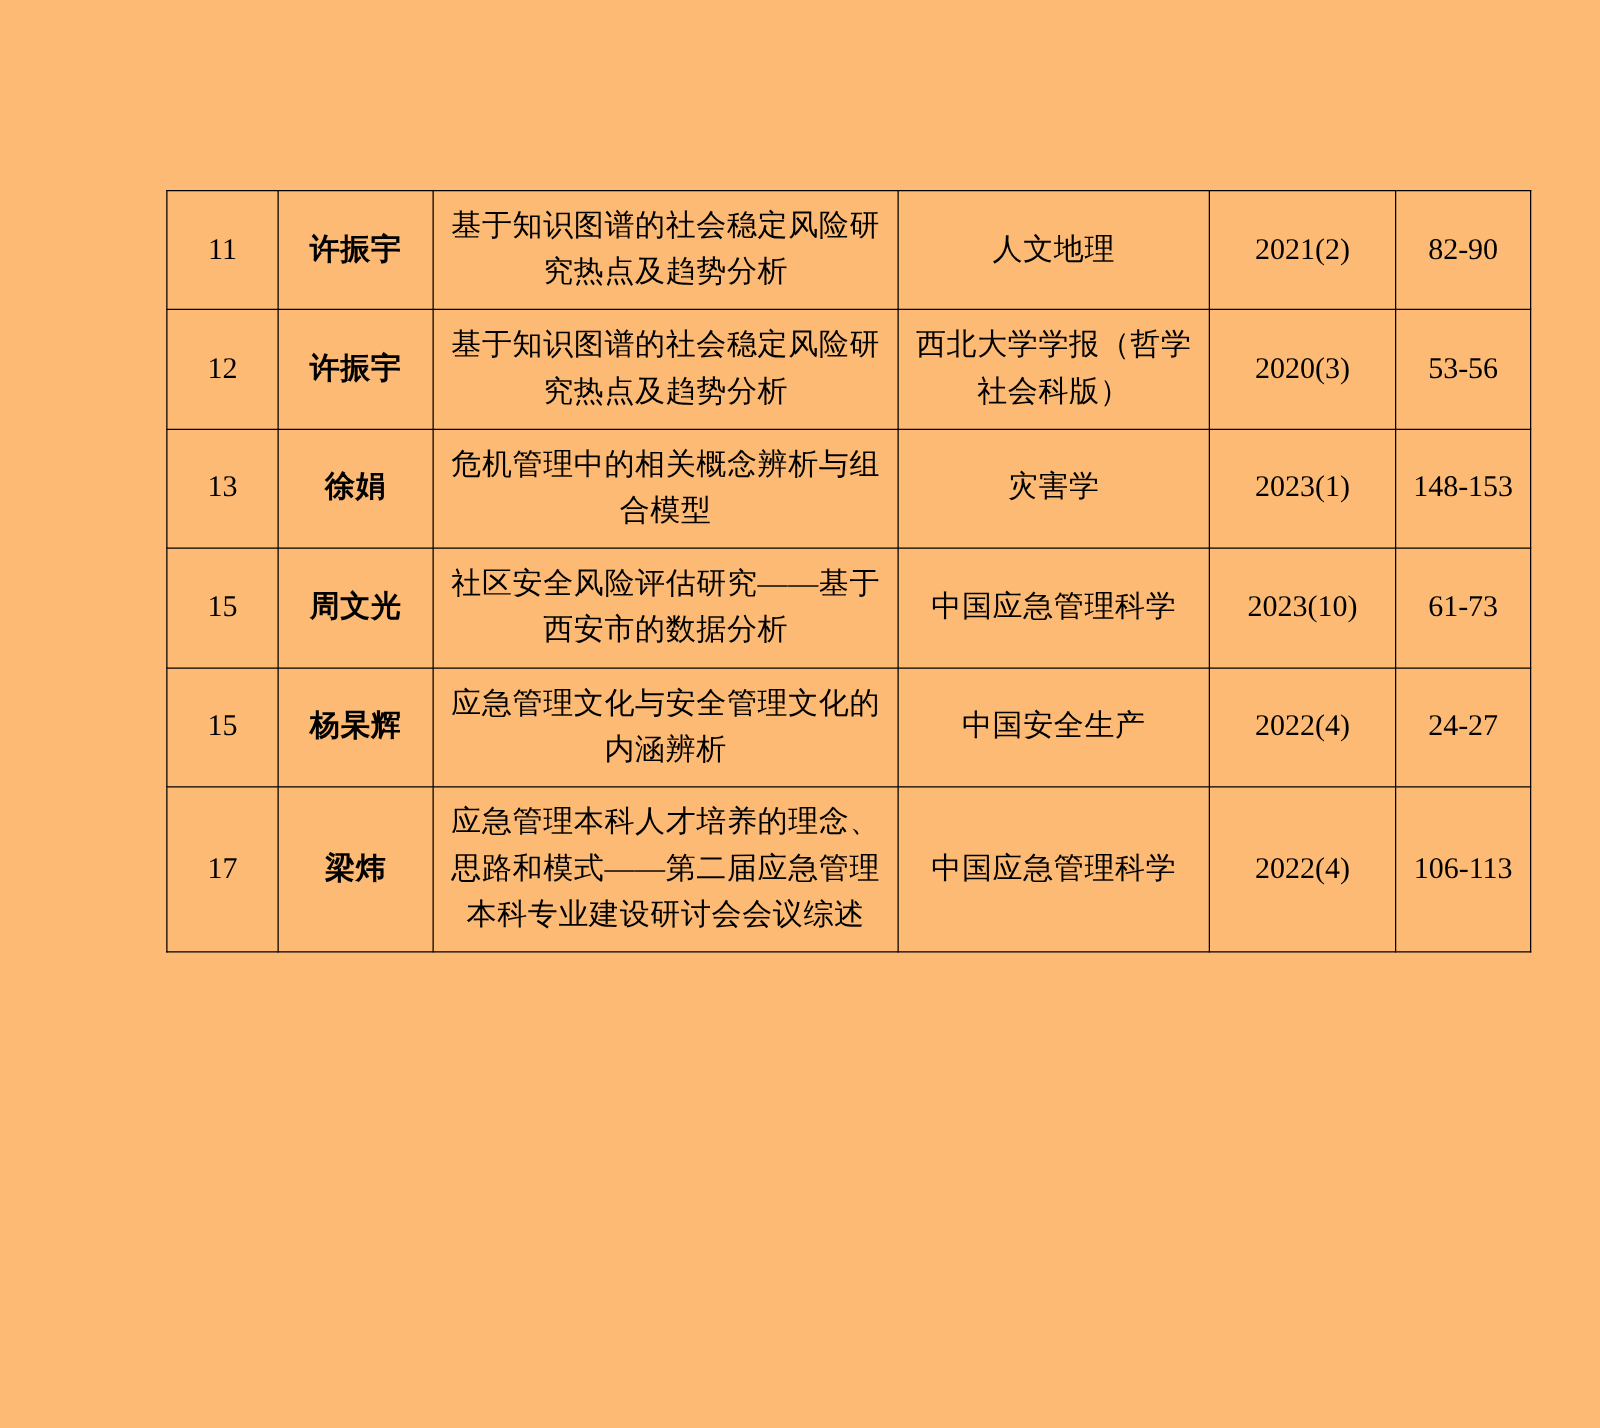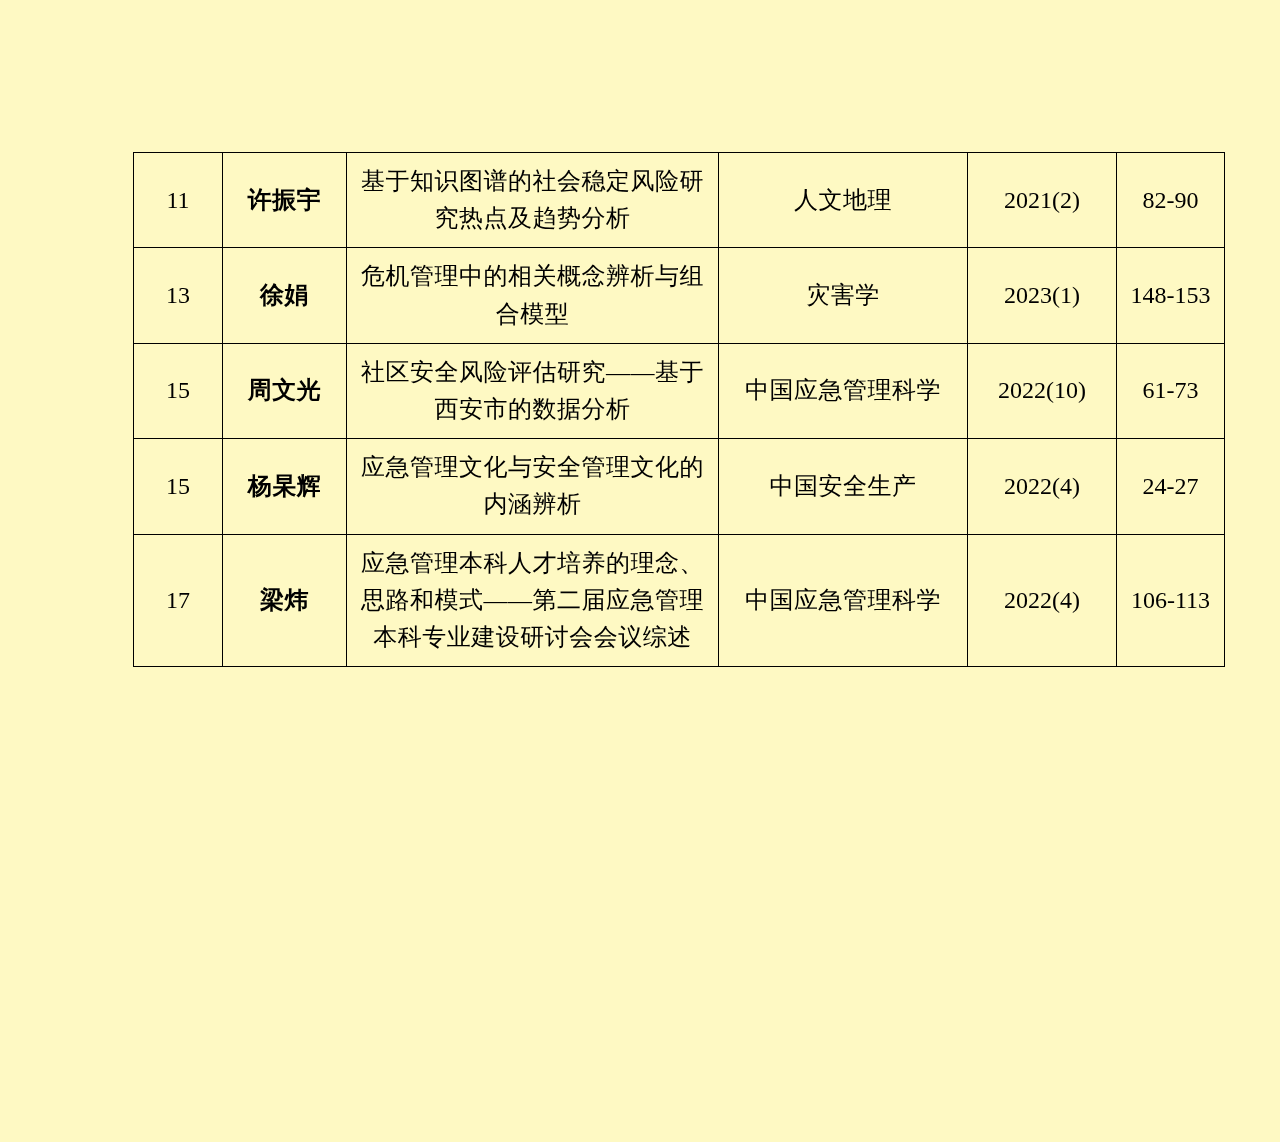--- a/index.html
+++ b/index.html
@@ -13,21 +13,21 @@
     font-family: "Liberation Serif", "DejaVu Serif", serif;
     color: #000000;
     position: relative;
   }
   .page {
     position: absolute;
     left: 0;
     top: 0;
     width: 1280px;
     height: 1142px;
-    background: #fef9c3;
+    background: #fdba74;
   }
   .table-wrap {
     position: absolute;
     left: 133px;
     top: 152px;
     width: 1013px;
   }
   table.pub-table {
     border-collapse: collapse;
     width: 1013px;
@@ -68,33 +68,41 @@
       <tbody>
         <tr>
           <td class="c-index num">11</td>
           <td class="c-author cjk">许振宇</td>
           <td class="c-title cjk">基于知识图谱的社会稳定风险研究热点及趋势分析</td>
           <td class="c-journal cjk">人文地理</td>
           <td class="c-issue num">2021(2)</td>
           <td class="c-pages num">82-90</td>
         </tr>
         <tr>
+          <td class="c-index num">12</td>
+          <td class="c-author cjk">许振宇</td>
+          <td class="c-title cjk">基于知识图谱的社会稳定风险研究热点及趋势分析</td>
+          <td class="c-journal cjk">西北大学学报（哲学社会科版）</td>
+          <td class="c-issue num">2020(3)</td>
+          <td class="c-pages num">53-56</td>
+        </tr>
+        <tr>
           <td class="c-index num">13</td>
           <td class="c-author cjk">徐娟</td>
           <td class="c-title cjk">危机管理中的相关概念辨析与组合模型</td>
           <td class="c-journal cjk">灾害学</td>
           <td class="c-issue num">2023(1)</td>
           <td class="c-pages num">148-153</td>
         </tr>
         <tr>
           <td class="c-index num">15</td>
           <td class="c-author cjk">周文光</td>
           <td class="c-title cjk">社区安全风险评估研究——基于西安市的数据分析</td>
           <td class="c-journal cjk">中国应急管理科学</td>
-          <td class="c-issue num">2022(10)</td>
+          <td class="c-issue num">2023(10)</td>
           <td class="c-pages num">61-73</td>
         </tr>
         <tr>
           <td class="c-index num">15</td>
           <td class="c-author cjk">杨杲辉</td>
           <td class="c-title cjk">应急管理文化与安全管理文化的内涵辨析</td>
           <td class="c-journal cjk">中国安全生产</td>
           <td class="c-issue num">2022(4)</td>
           <td class="c-pages num">24-27</td>
         </tr>

